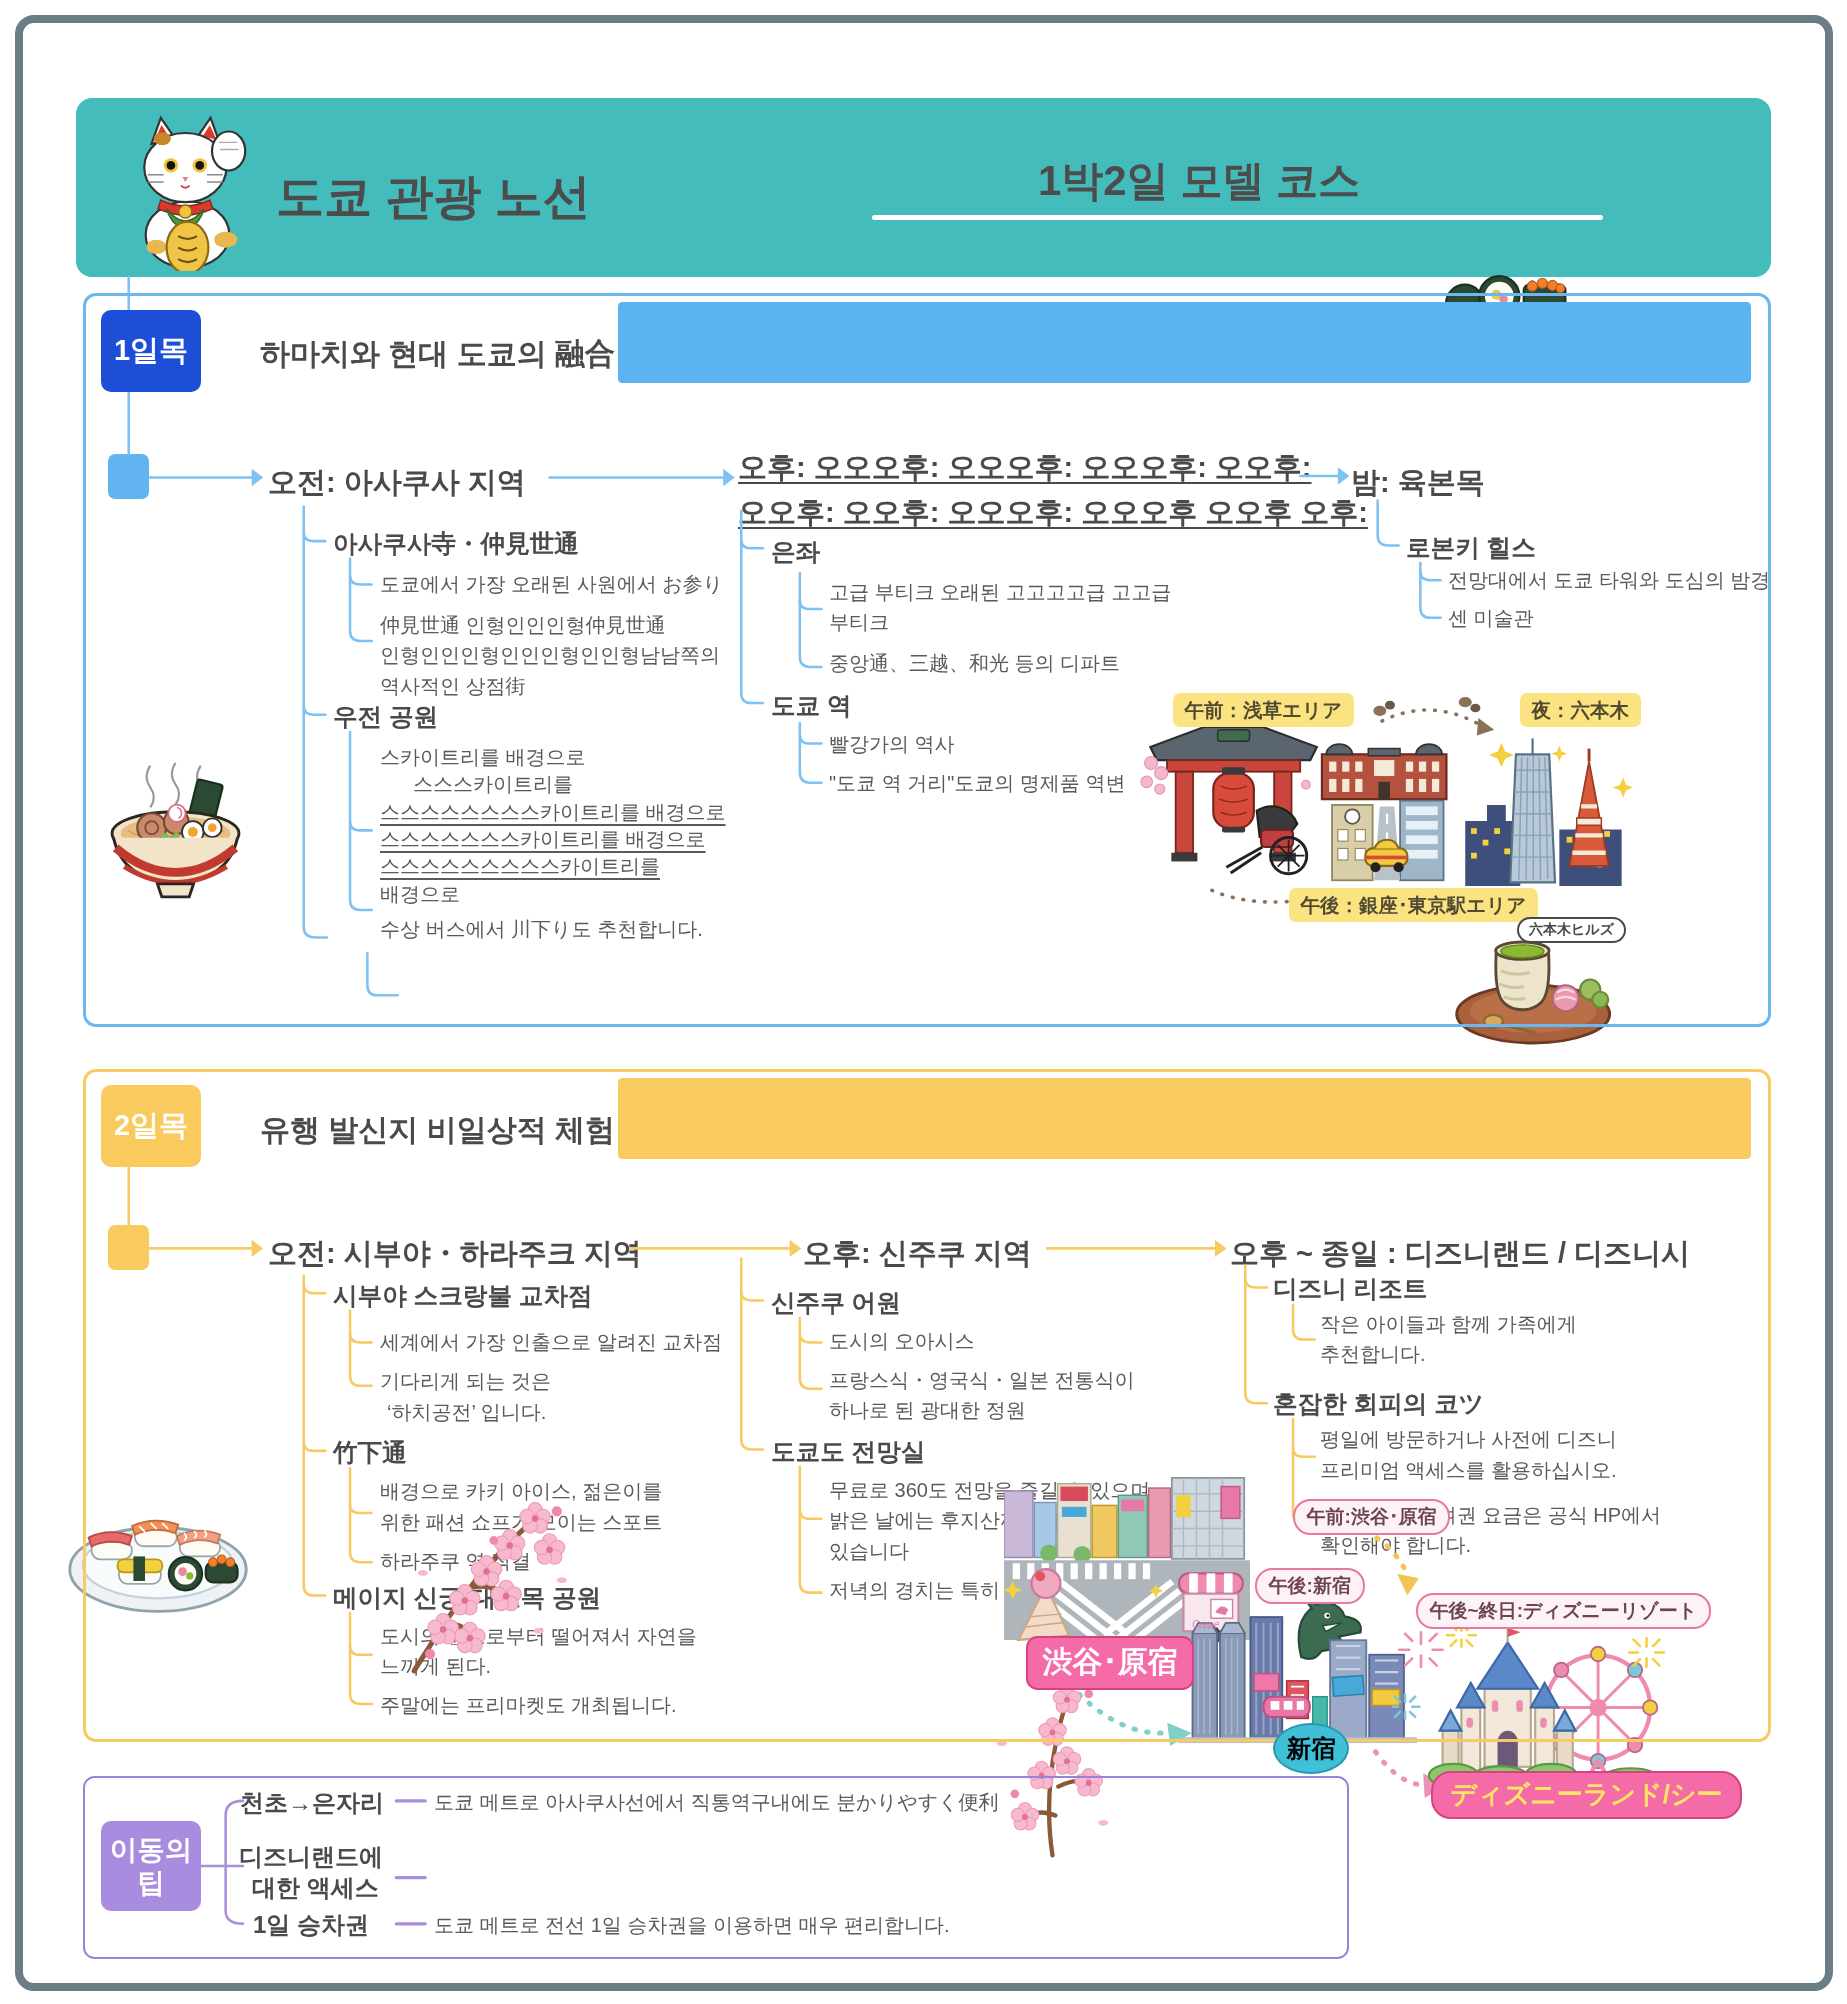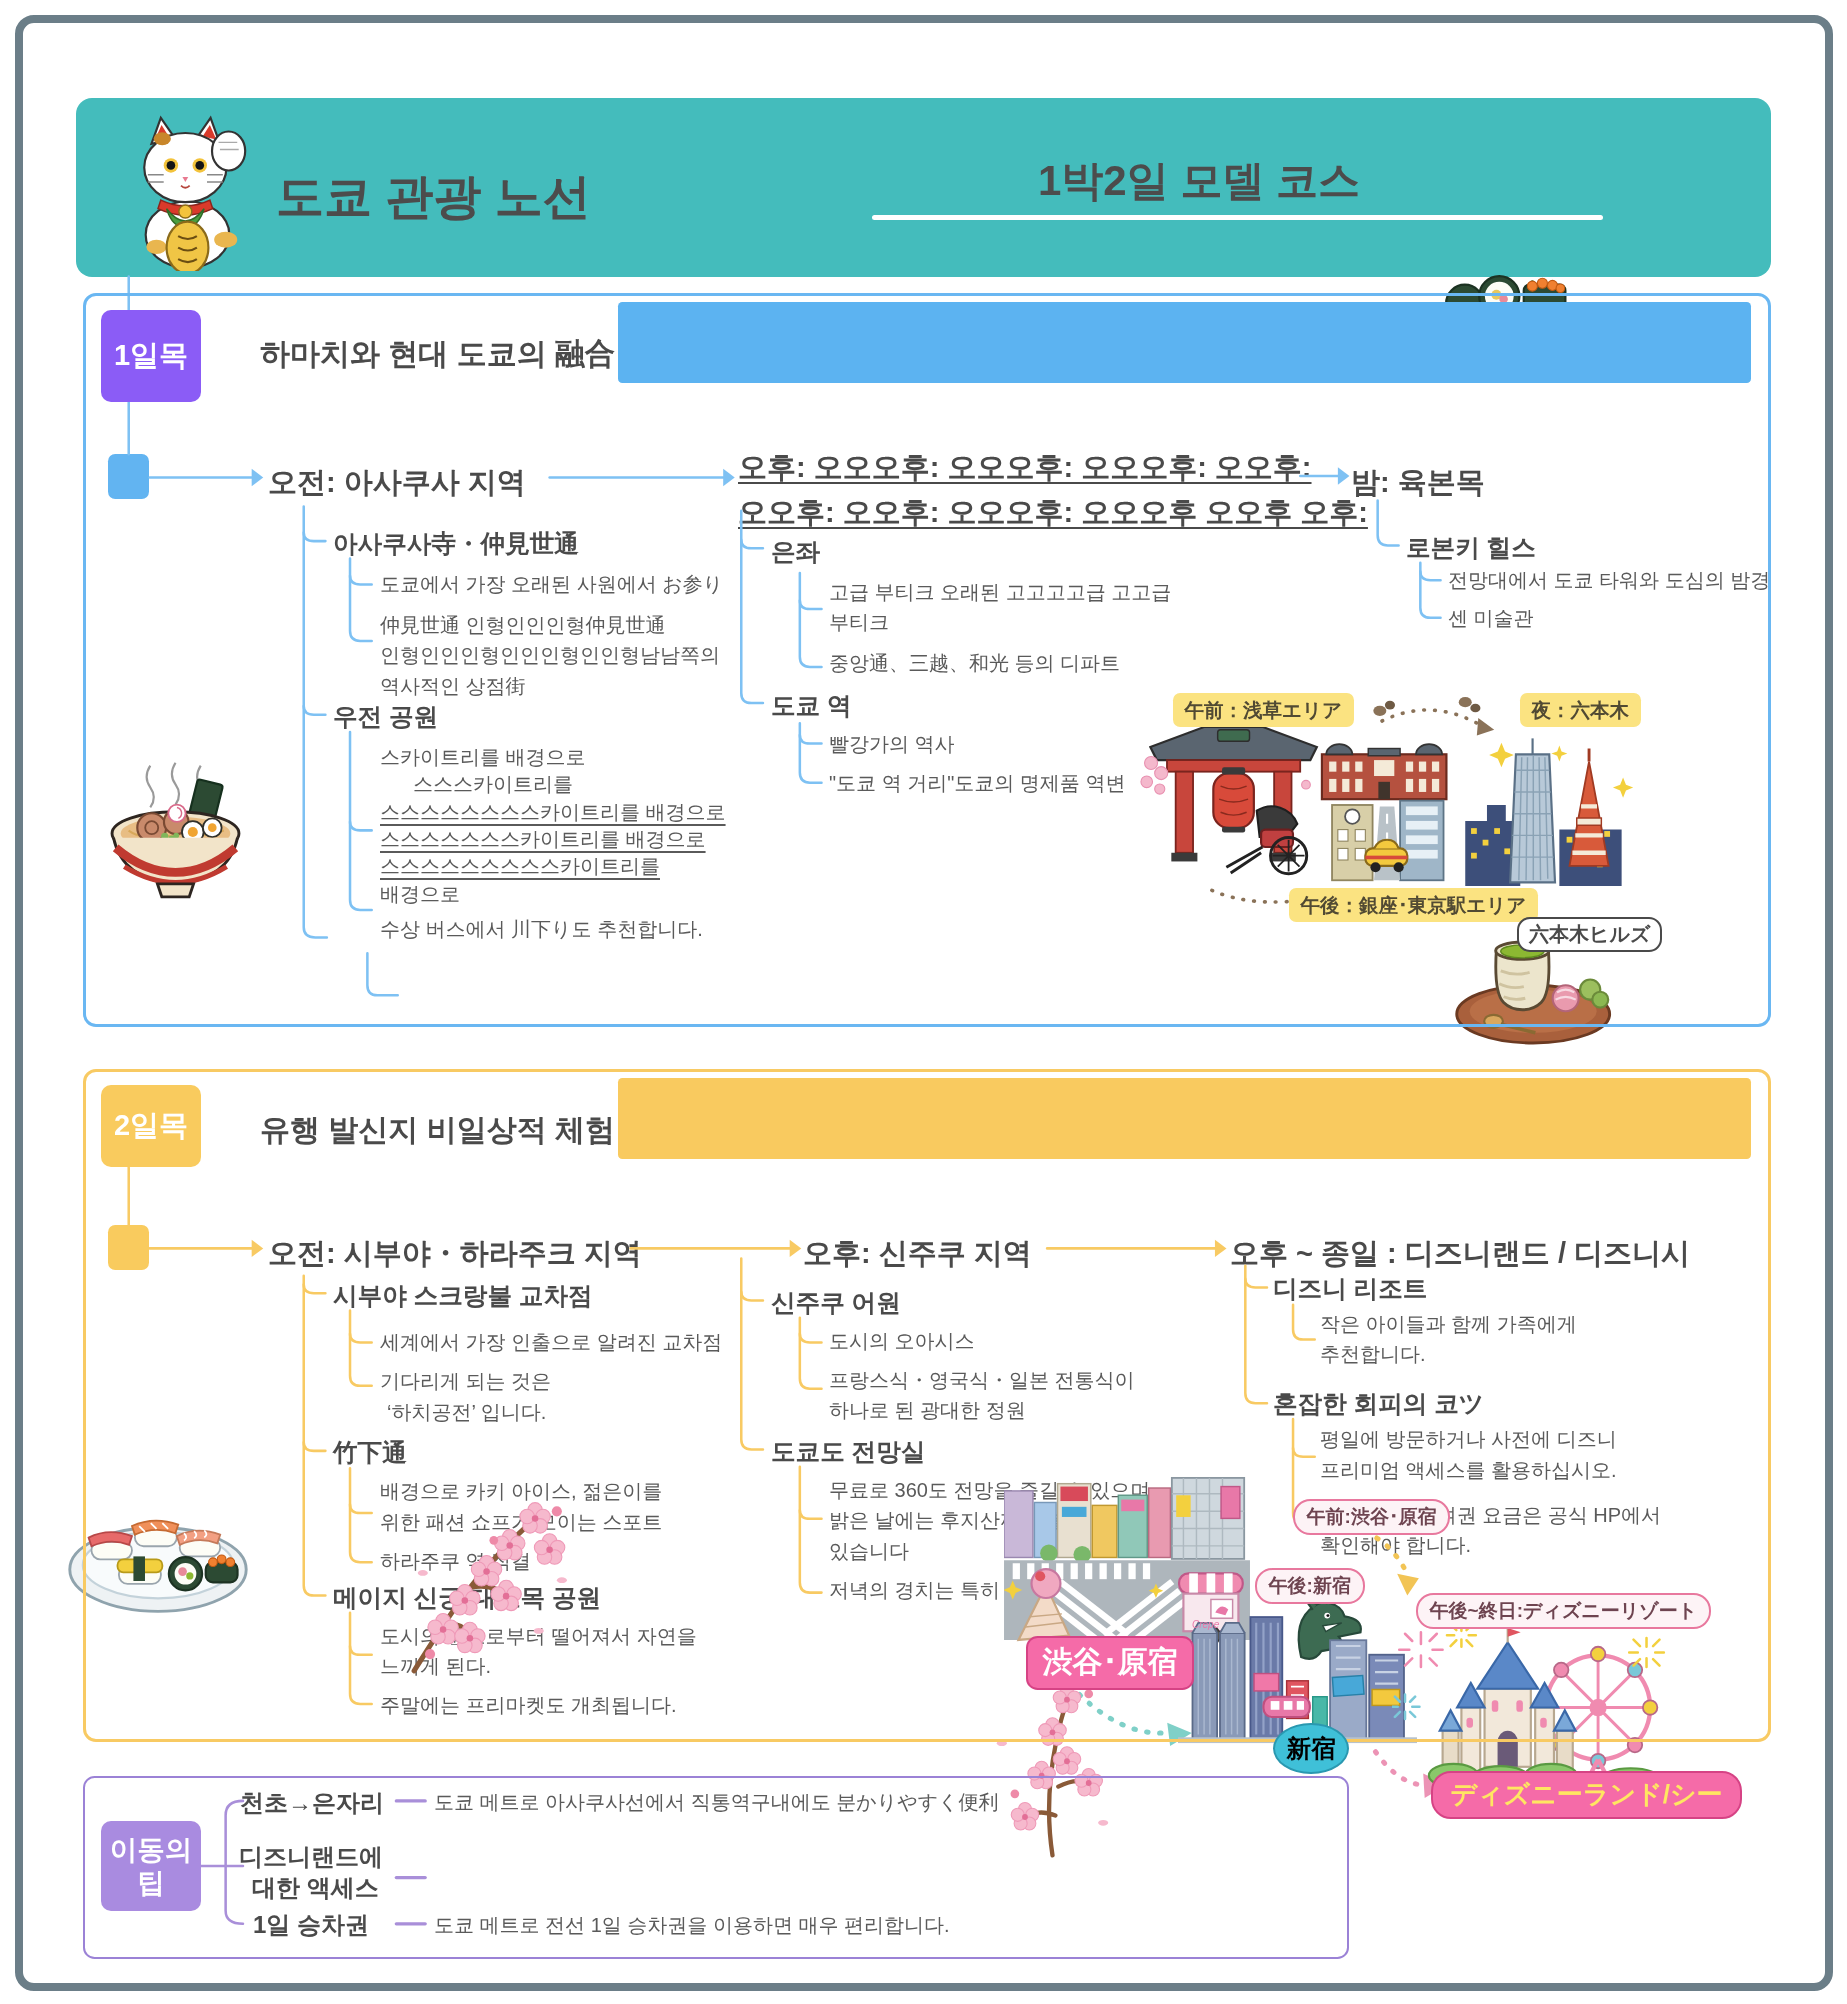--- a/index.html
+++ b/index.html
@@ -12,21 +12,21 @@
   .flow{font-size:29px;font-weight:bold;white-space:nowrap;z-index:4;}
   .h2{font-size:24.6px;font-weight:bold;white-space:nowrap;z-index:4;}
   .body{font-size:20px;color:#5a5a5a;white-space:nowrap;z-index:4;}
   .u{text-decoration:underline;text-underline-offset:5px;text-decoration-thickness:1.8px;}
   .badge{border-radius:10px;color:#fff;font-weight:bold;font-size:29px;display:flex;
          align-items:center;justify-content:center;text-align:center;z-index:8;}
   .panel{border-radius:13px;background:transparent;z-index:7;pointer-events:none;}
   .ylabel{background:#fbe381;border-radius:7.2px;padding:3.6px 11.6px;font-size:19.5px;font-weight:bold;
           color:#514a33;white-space:nowrap;z-index:8;}
   .wbubble{background:#fff;border:2.2px solid #4a4a4a;border-radius:13px;padding:2.2px 10px;
-           font-size:20px;font-weight:bold;color:#4a4a4a;white-space:nowrap;z-index:8;}
+           font-size:14px;font-weight:bold;color:#4a4a4a;white-space:nowrap;z-index:8;}
   .pbubble{background:#fdf3f6;border:2.2px solid #e8789e;border-radius:17.4px;padding:2.9px 11.6px;
            font-size:19px;font-weight:bold;color:#6e4450;white-space:nowrap;z-index:8;}
   .pinksign{background:#f56ba8;border:2.9px solid #d64385;border-radius:11.6px;padding:4.3px 14.5px;
             font-size:30px;font-weight:bold;color:#fff;white-space:nowrap;z-index:8;}
   .tealsign{background:#3fc0d8;border:2.2px solid #2a98b0;border-radius:50%;padding:7.2px 11.6px;
             font-size:24.6px;font-weight:bold;color:#000000;white-space:nowrap;z-index:8;}
   .disneysign{background:#f56ba8;border:2.9px solid #d64385;border-radius:20px;padding:4.3px 17.4px;
             font-size:26px;font-weight:bold;color:#ffe661;white-space:nowrap;z-index:8;}
   .tiplabel{font-size:24px;font-weight:bold;white-space:nowrap;z-index:4;}
   svg{display:block;}
@@ -87,21 +87,21 @@
         <circle cx="124" cy="28" r="7"></circle>
           <circle cx="138" cy="24" r="7"></circle>
           <circle cx="152" cy="27" r="7"></circle>
           <circle cx="163" cy="31" r="6"></circle>
       </g>
     </svg>
   </div>
 
   <div class="abs z6" style="left:618px;top:302px;width:1133px;height:81px;background:#5cb3f1;border-radius:4.3px;"></div>
 
-  <div class="abs badge" style="left:101px;top:310px;width:100px;height:92px;background:#8b5cf6;">
+  <div class="abs badge" style="left:101px;top:310px;width:100px;height:82px;background:#1d4ed8;">
     <span>1일목</span>
   </div>
   <div class="abs daytitle z4" style="left:260px;top:334px;">하마치와 현대 도쿄의 融合</div>
 
   <div class="abs z4" style="left:108px;top:454px;width:41px;height:45px;background:#62b4f1;border-radius:7.2px;"></div>
 
   <div class="abs flow" style="left:268px;top:463px;">오전: 아사쿠사 지역</div>
   <div class="abs flow u" style="left:738px;top:448px;">오후:  오오오후:  오오오후:  오오오후:  오오후:</div>
   <div class="abs flow u" style="left:738px;top:493px;">오오후:  오오후:  오오오후:  오오오후 오오후 오후:</div>
   <div class="abs flow" style="left:1351px;top:463px;">밤: 육본목</div>

